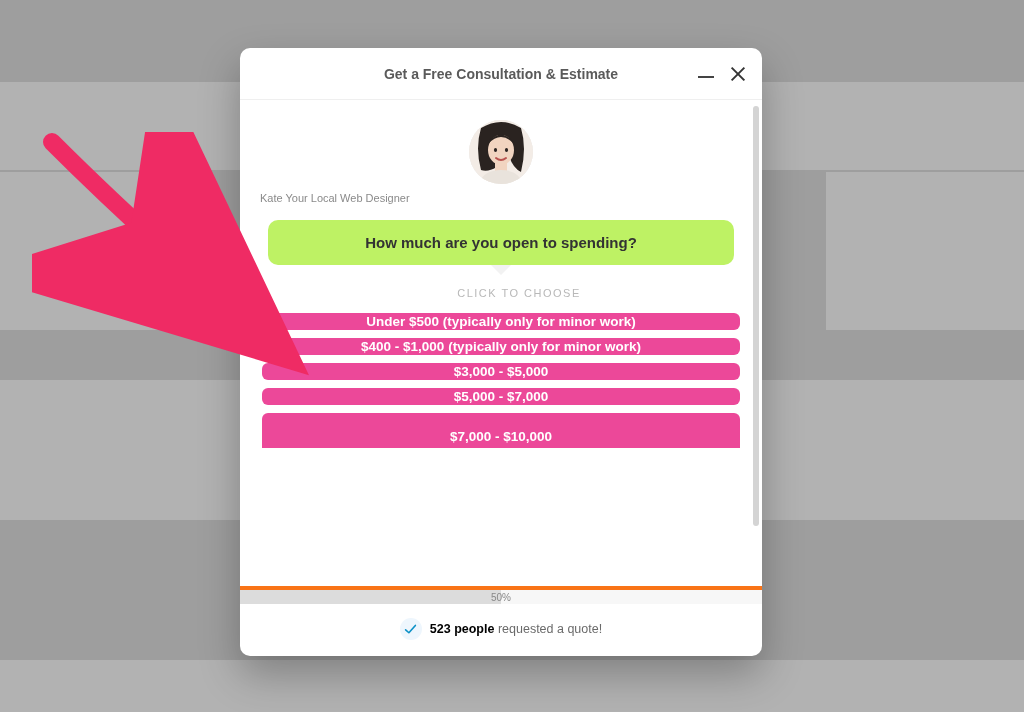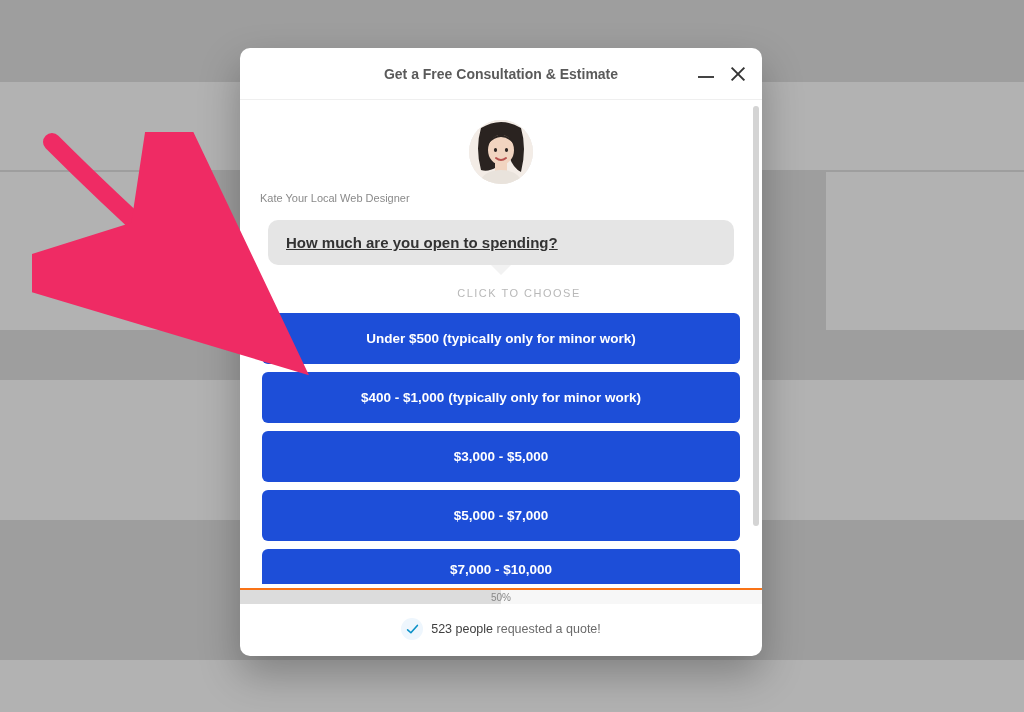--- a/index.html
+++ b/index.html
@@ -88,29 +88,29 @@
       border-radius: 3px;
     }
     .avatar {
       width: 64px; height: 64px; border-radius: 50%; margin: 20px auto 8px; overflow: hidden; background: #e8e8e8;
     }
     .avatar svg { width: 100%; height: 100%; display: block; }
     .designer-name {
       text-align: left; font-size: 11px; color: #8a8a8a; margin-bottom: 16px;
     }
     .question-bubble {
-      background: #e5e5e5;
+      background: #bef264;
       border-radius: 10px;
       padding: 14px 18px;
+      text-align: center;
       font-size: 15px;
       font-weight: 600;
       color: #333;
       position: relative;
       margin: 0 8px 16px;
-      text-decoration: underline;
     }
     .question-bubble::after {
       content: "";
       position: absolute;
       bottom: -10px;
       left: 50%;
       transform: translateX(-50%);
       border: 10px solid transparent;
       border-top-color: #f2f2f2;
       border-bottom: none;
@@ -124,41 +124,41 @@
       font-weight: 500;
       padding-left: 36px;
     }
     .options {
       display: flex;
       flex-direction: column;
       gap: 8px;
       padding: 0 2px;
     }
     .option-btn {
-      background: #1d4ed8;
+      background: #ec4899;
       color: #fff;
       border: none;
       border-radius: 6px;
-      padding: 18px 10px;
+      padding: 1px 10px;
       font-size: 13.5px;
       font-weight: 600;
       cursor: pointer;
       text-align: center;
     }
     .option-btn.cut {
       height: 35px;
       padding-top: 13px;
       overflow: hidden;
       border-bottom-left-radius: 0;
       border-bottom-right-radius: 0;
       margin-bottom: -2px;
     }
 
     .modal-footer {
-      border-top: 2px solid #f97316;
+      border-top: 4px solid #f97316;
     }
     .progress-row {
       position: relative;
       height: 14px;
       background: #f7f7f7;
     }
     .progress-fill {
       position: absolute; left: 0; top: 0; bottom: 0; width: 50%; background: #dcdcdc;
     }
     .progress-label {
@@ -166,21 +166,21 @@
       font-size: 10px; color: #888;
     }
     .social-proof {
       display: flex; align-items: center; justify-content: center; gap: 8px; padding: 14px 0 16px;
       font-size: 12.5px; color: #6a6a6a;
     }
     .check-circle {
       width: 22px; height: 22px; border-radius: 50%; background: #eef6fd; display: flex; align-items: center; justify-content: center;
     }
     .check-circle svg { width: 13px; height: 13px; }
-    .sp-count { color: #404040; font-weight: 400; }
+    .sp-count { color: #000000; font-weight: 700; }
 
     .arrow-annotation {
       position: absolute;
       left: 32px;
       top: 132px;
       pointer-events: none;
     }
   </style>
 </head>
 <body>

